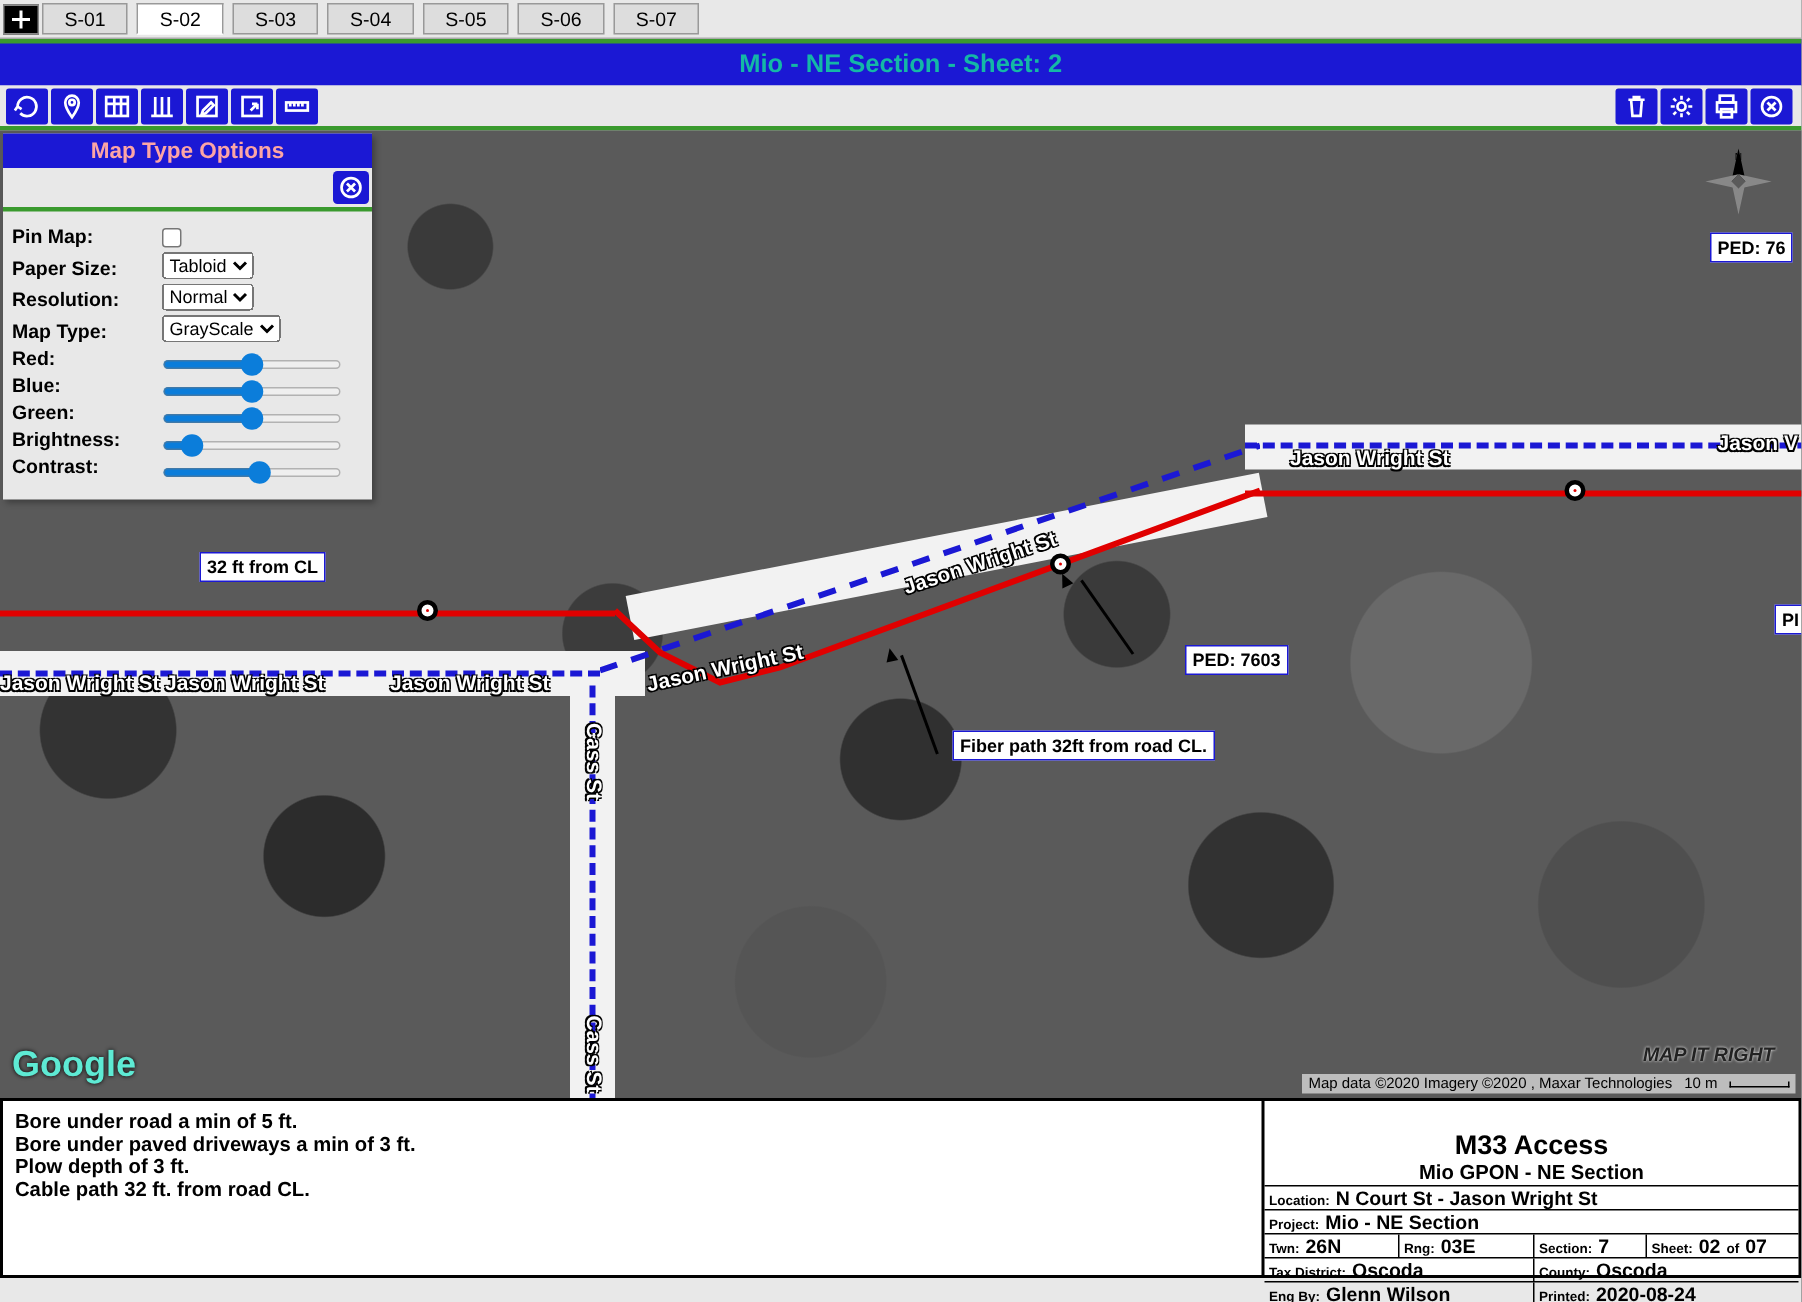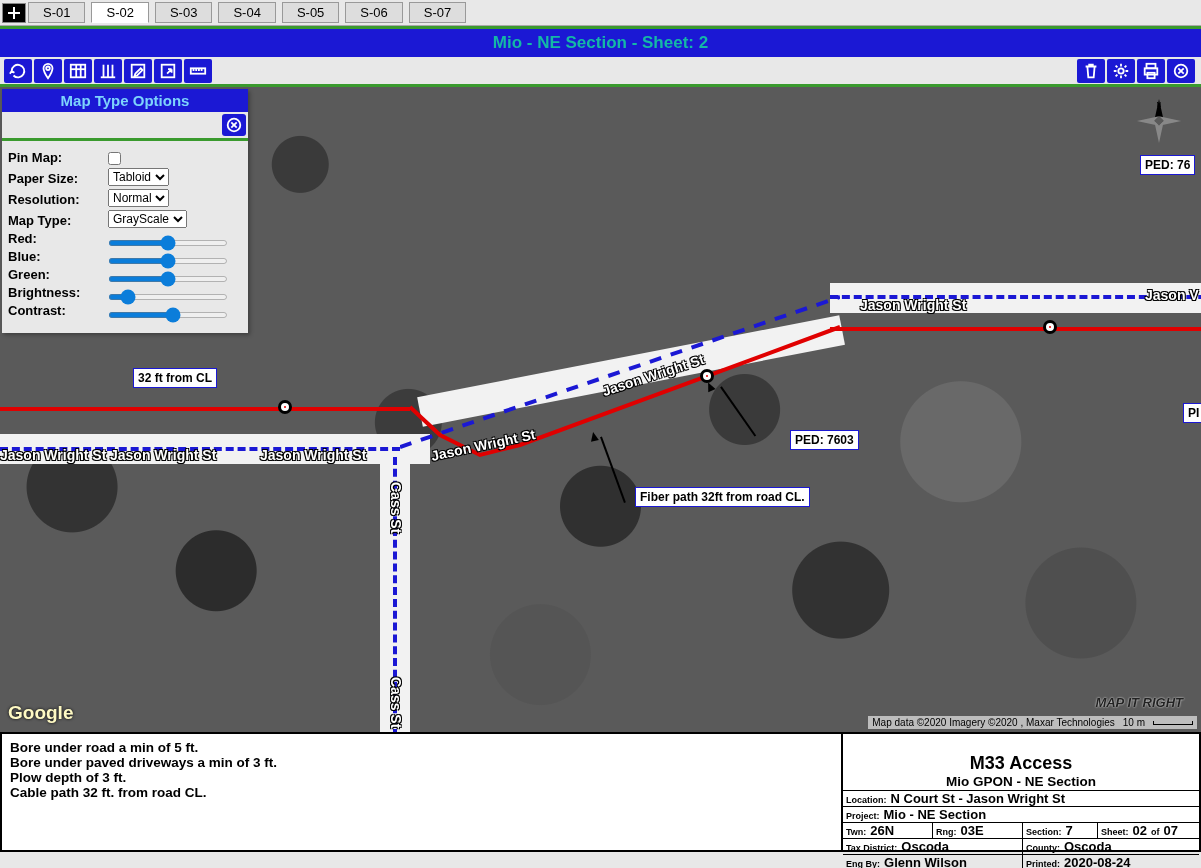--- a/index.html
+++ b/index.html
@@ -122,39 +122,39 @@
 }
 .label.v { writing-mode:vertical-rl; }
 .callout {
   position:absolute; background:#fff; border:1.5px solid #1b18d4;
   font-size:12px; font-weight:bold; padding:2px 4px; white-space:nowrap;
   color:#000;
 }
 .callout-line { position:absolute; width:1.5px; background:#000; transform-origin:top center; }
 .arrowhead{position:absolute;width:0;height:0;border-left:4px solid transparent;border-right:4px solid transparent;border-bottom:9px solid #000;}
 .google-logo {
-  position:absolute; left:8px; bottom:8px; color:#fef9c3; font-size:19px;
+  position:absolute; left:8px; bottom:8px; color:#5eead4; font-size:24px;
   font-weight:bold; text-shadow:0 0 3px #000;
 }
 .map-attr {
   position:absolute; right:4px; bottom:3px; font-size:10px;
   background:rgba(255,255,255,0.6); padding:1px 4px;
   display:flex; align-items:center; gap:8px;
 }
 .scalebar { width:40px; height:4px; border:1px solid #000; border-top:none; display:inline-block; vertical-align:middle;}
 .compass{position:absolute;right:18px;top:10px;width:48px;height:48px;}
 .maplogo{position:absolute;right:18px;bottom:22px;font-size:13px;font-weight:bold;font-style:italic;color:#222;text-shadow:0 0 2px #fff;}
 
 .panel {
   position:absolute; left:2px; top:2px; width:246px;
   background:#e8e8e8; z-index:5;
   box-shadow:2px 2px 4px rgba(0,0,0,0.3);
 }
 .panel-title {
-  background:#1b18d4; color:#7dd3fc; font-weight:bold; text-align:center;
+  background:#1b18d4; color:#fca5a5; font-weight:bold; text-align:center;
   font-size:15px; padding:3px 0;
 }
 .panel-close-row{
   display:flex; justify-content:flex-end; border-bottom:3px solid #3a9a2e; padding:2px;
 }
 .pclose{width:24px;height:22px;background:#1b18d4;border-radius:3px;display:flex;align-items:center;justify-content:center;cursor:pointer;}
 .pclose svg circle{stroke:#fff;stroke-width:2;fill:none;}
 .pclose svg line{stroke:#fff;stroke-width:2;}
 .panel-body { padding:6px 6px 12px 6px; }
 .prow { display:flex; align-items:flex-end; margin:3px 0; }

